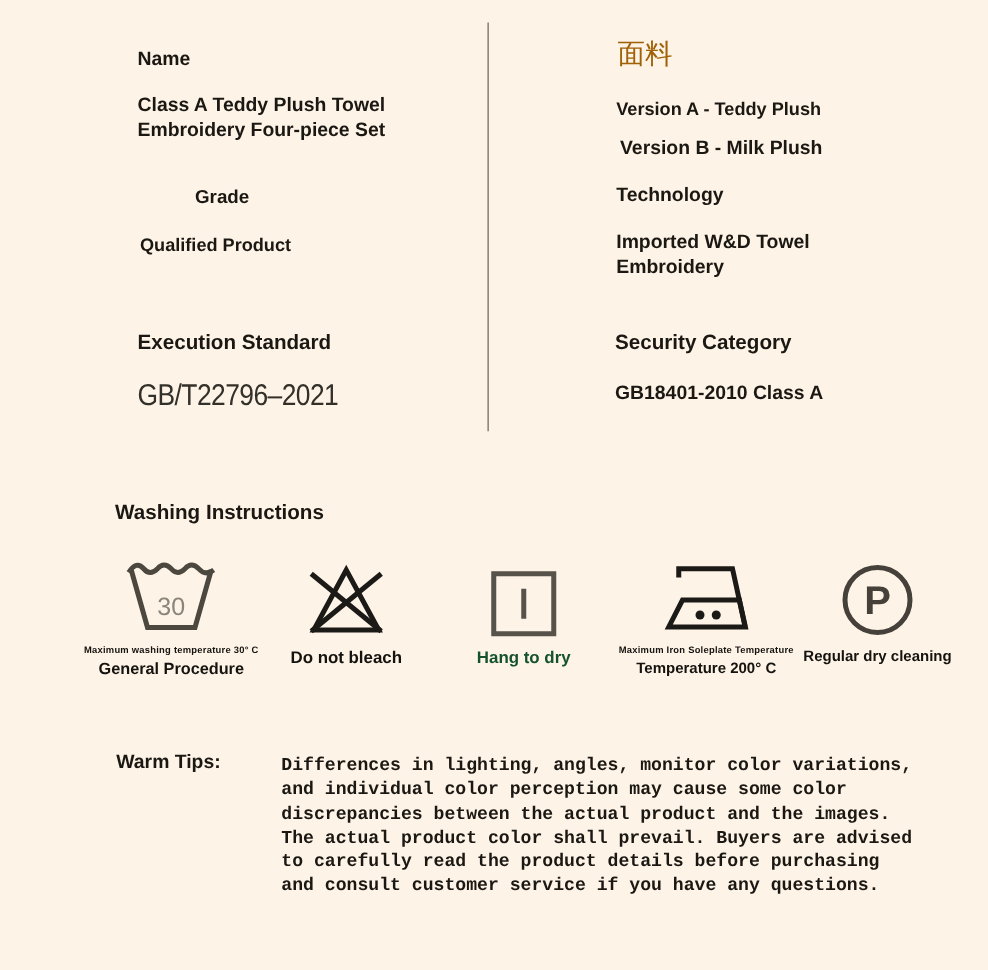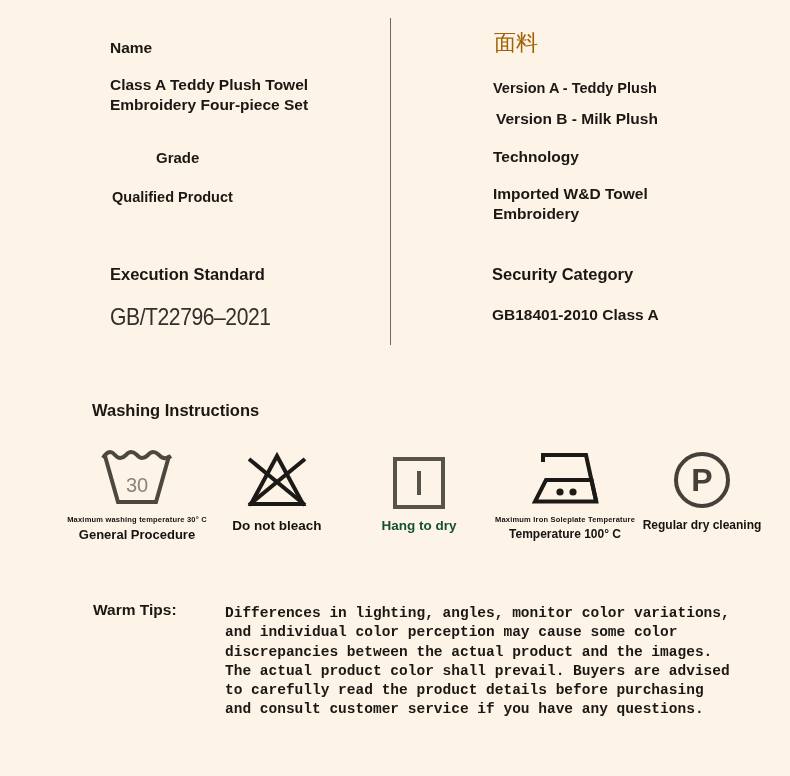--- a/index.html
+++ b/index.html
@@ -158,21 +158,21 @@
   <div class="wash-col col-4">
     <div class="icon-box">
       <svg width="70" height="62" viewBox="0 0 70 62" fill="none">
         <path d="M13 14 L13 7 L56 7 L66 53" stroke="#1c1a16" stroke-width="4" fill="none" stroke-linejoin="miter"></path>
         <path d="M16 32 L61.5 32 L66.3 53.5 L5 53.5 Z" stroke="#1c1a16" stroke-width="4" fill="none" stroke-linejoin="miter"></path>
         <circle cx="30" cy="44" r="3.6" fill="#1c1a16"></circle>
         <circle cx="43" cy="44" r="3.6" fill="#1c1a16"></circle>
       </svg>
     </div>
     <div class="cap-small">Maximum Iron Soleplate Temperature</div>
-    <div class="cap-main">Temperature 100° C</div>
+    <div class="cap-main">Temperature 200° C</div>
   </div>
 
   <div class="wash-col col-5">
     <div class="icon-box">
       <svg width="60" height="60" viewBox="0 0 60 60" fill="none">
         <circle cx="30" cy="30" r="26" stroke="#45403a" stroke-width="4" fill="none"></circle>
         <text x="30" y="41" text-anchor="middle" font-size="32" font-weight="bold" fill="#45403a" font-family="Liberation Sans, sans-serif">P</text>
       </svg>
     </div>
     <div class="cap-main">Regular dry cleaning</div>

